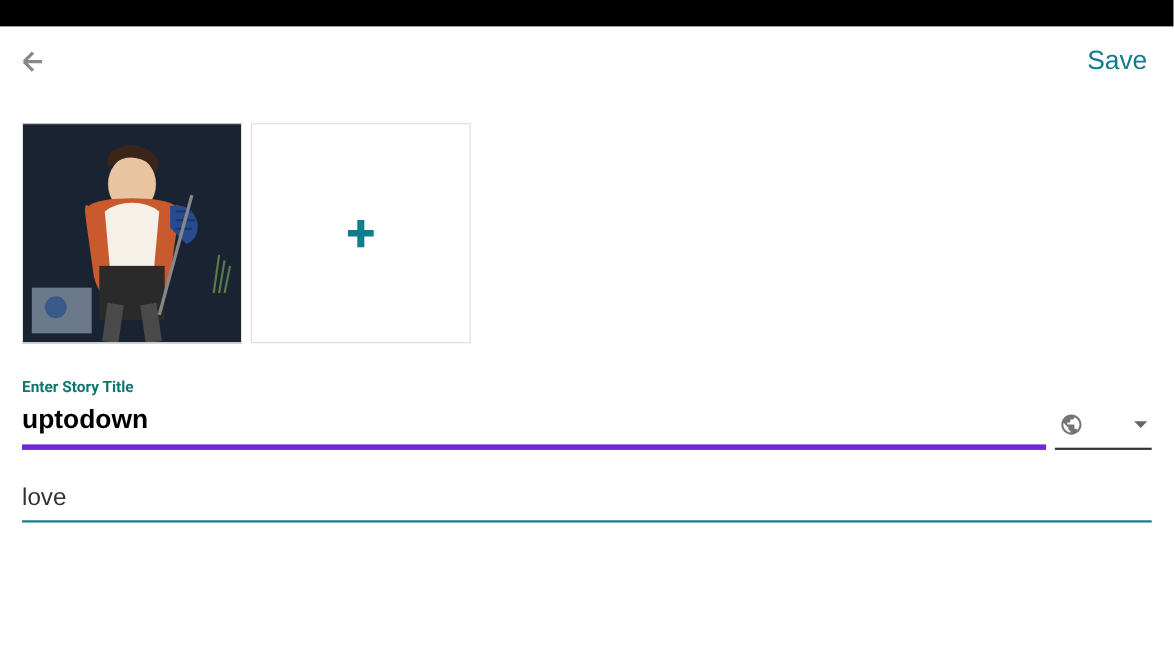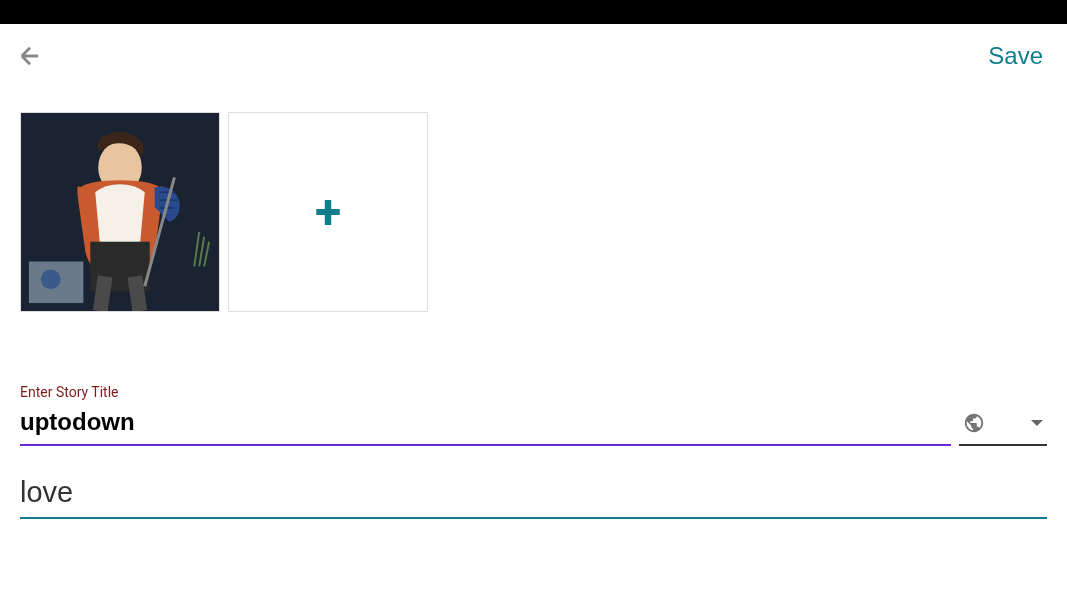--- a/index.html
+++ b/index.html
@@ -90,30 +90,29 @@
       gap: 8px;
     }
     
     .field-group {
       flex: 1;
       display: flex;
       flex-direction: column;
     }
     
     .field-label {
-      color: #7f1d1d;
+      color: #0f766e;
       font-size: 14px;
-      font-weight: 400;
+      font-weight: 700;
       margin-bottom: 4px;
-      margin-top: 40px;
     }
     
     .field-input {
       border: none;
-      border-bottom: 2px solid #6d28d9;
+      border-bottom: 5px solid #6d28d9;
       font-size: 24px;
       font-weight: 600;
       color: #000;
       padding: 4px 0 8px 0;
       outline: none;
       background: transparent;
     }
     
     .privacy-select {
       width: 88px;
@@ -148,21 +147,21 @@
     .content-label {
       color: #0F7D8C;
       font-size: 14px;
       font-weight: 500;
       margin-bottom: 2px;
     }
     
     .content-input {
       border: none;
       border-bottom: 2px solid #0F7D8C;
-      font-size: 29px;
+      font-size: 22px;
       color: #333;
       padding: 2px 0 8px 0;
       outline: none;
       background: transparent;
       width: 100%;
     }
     
     
     .char-svg {
       width: 100%;

